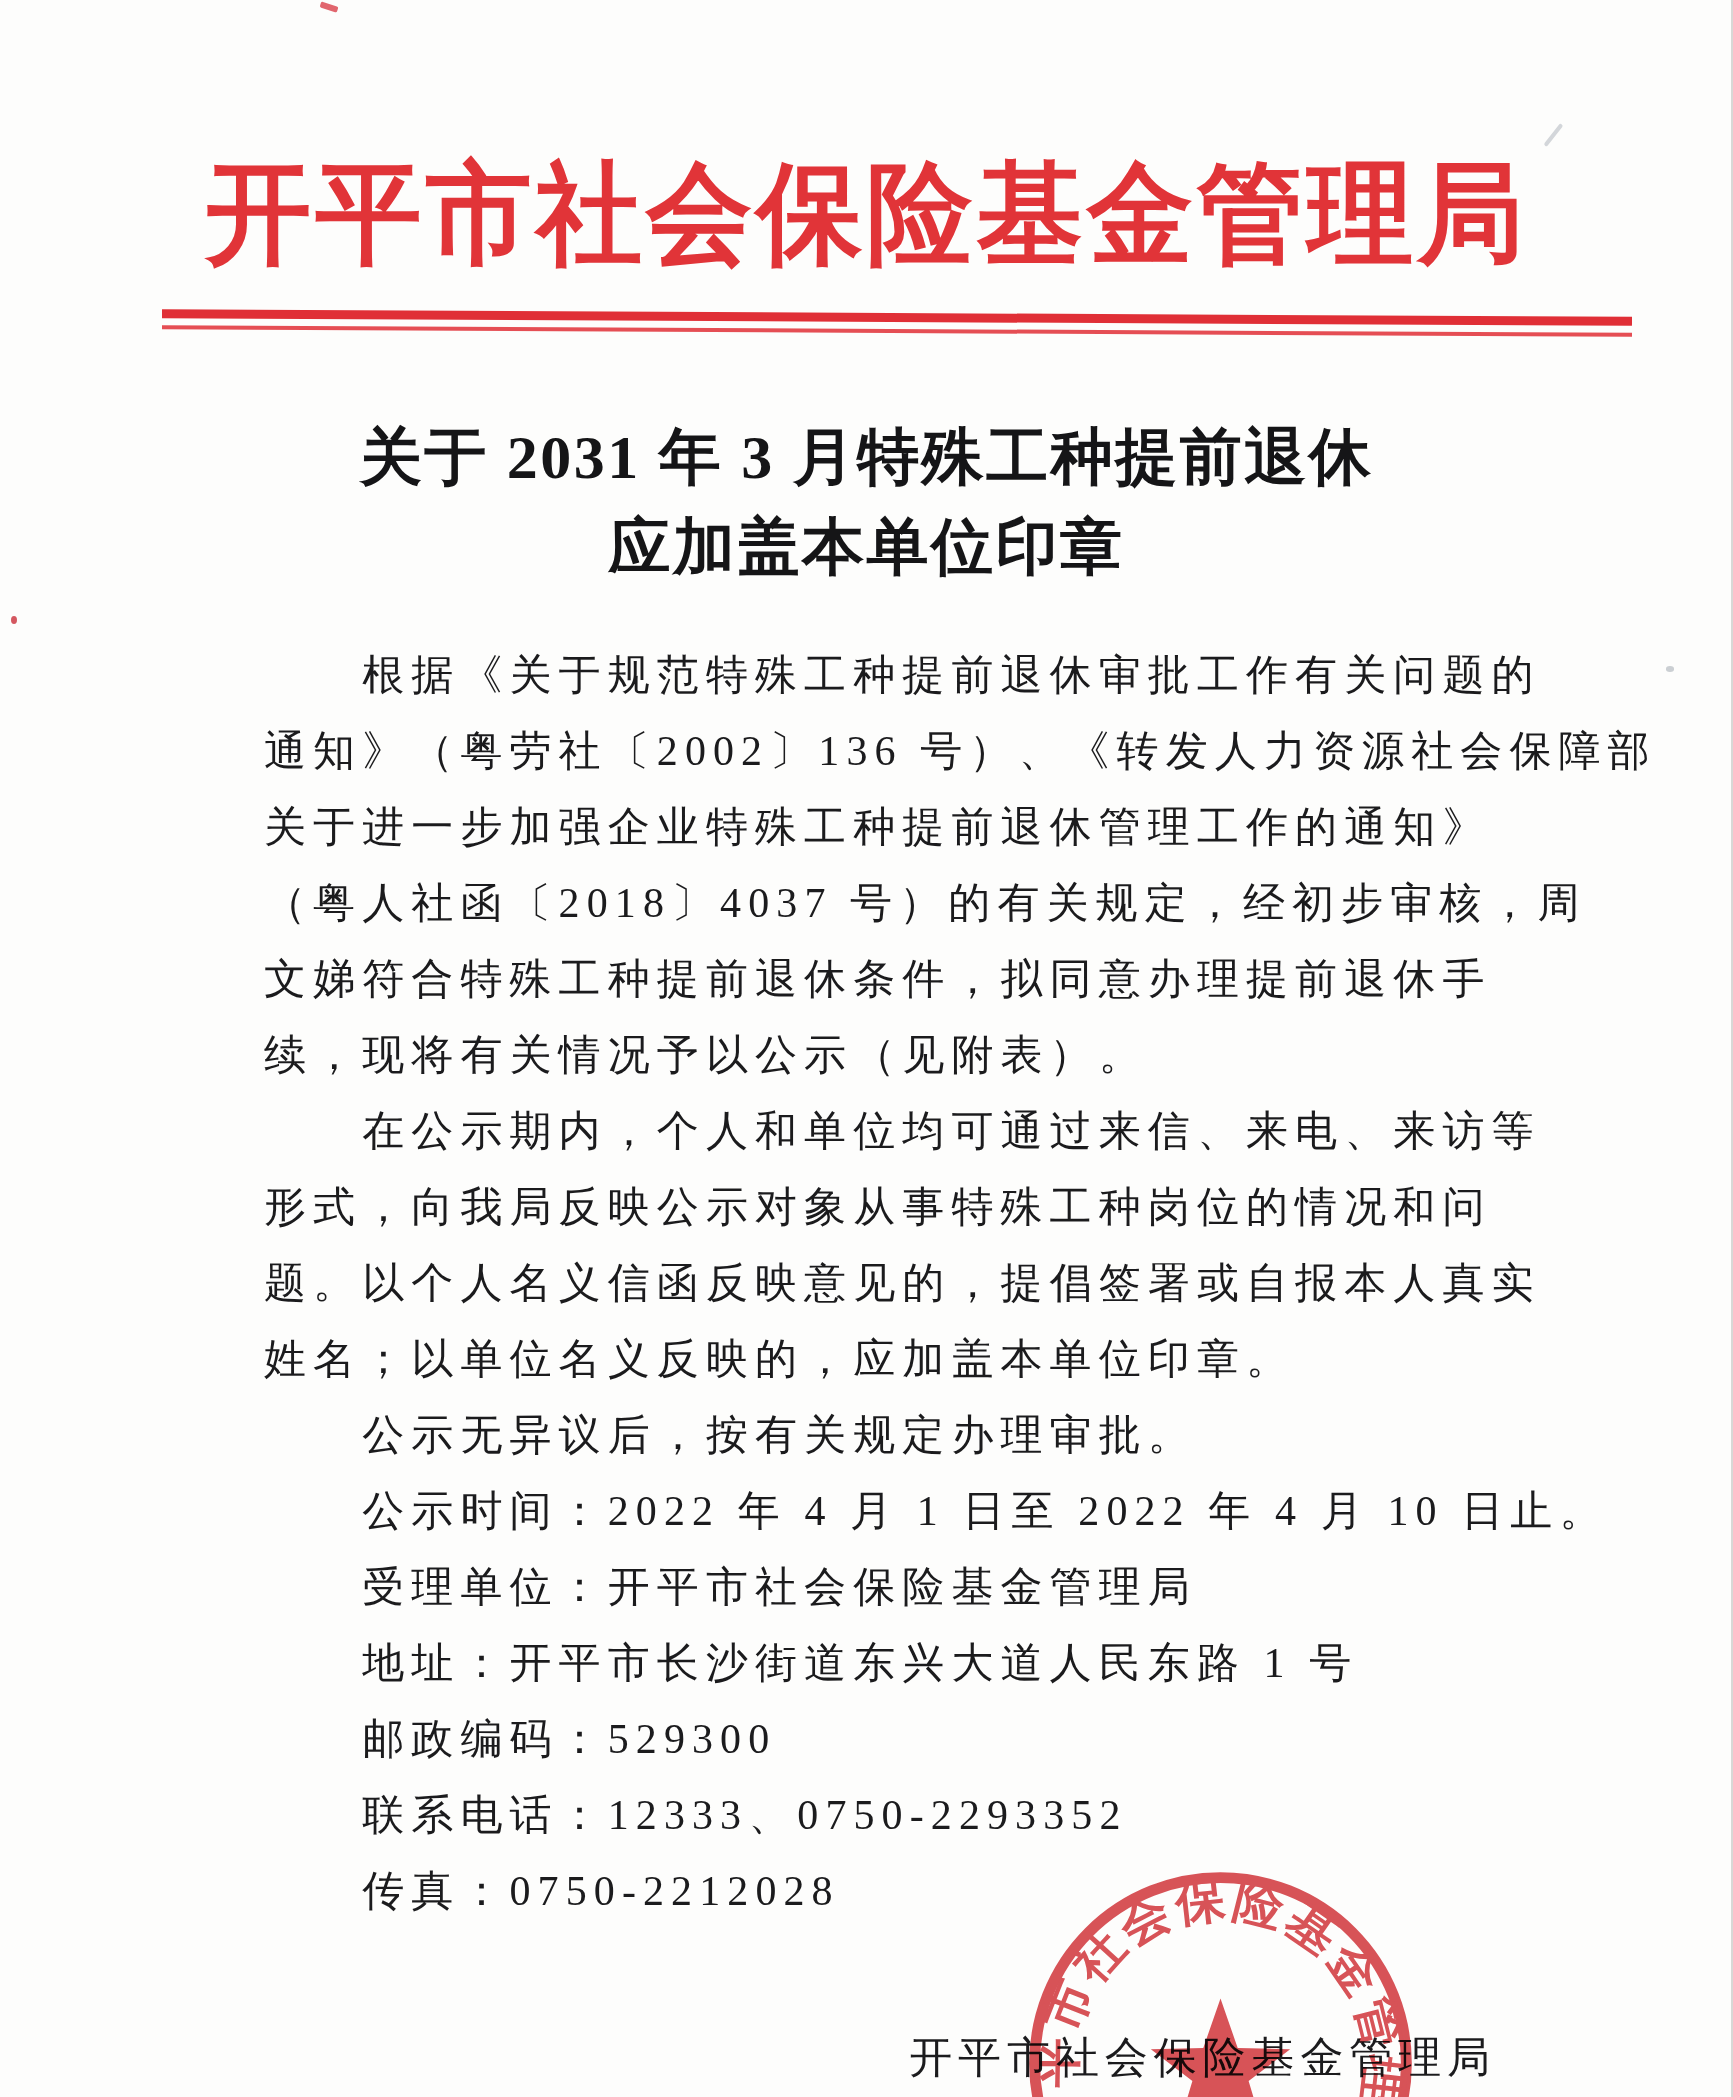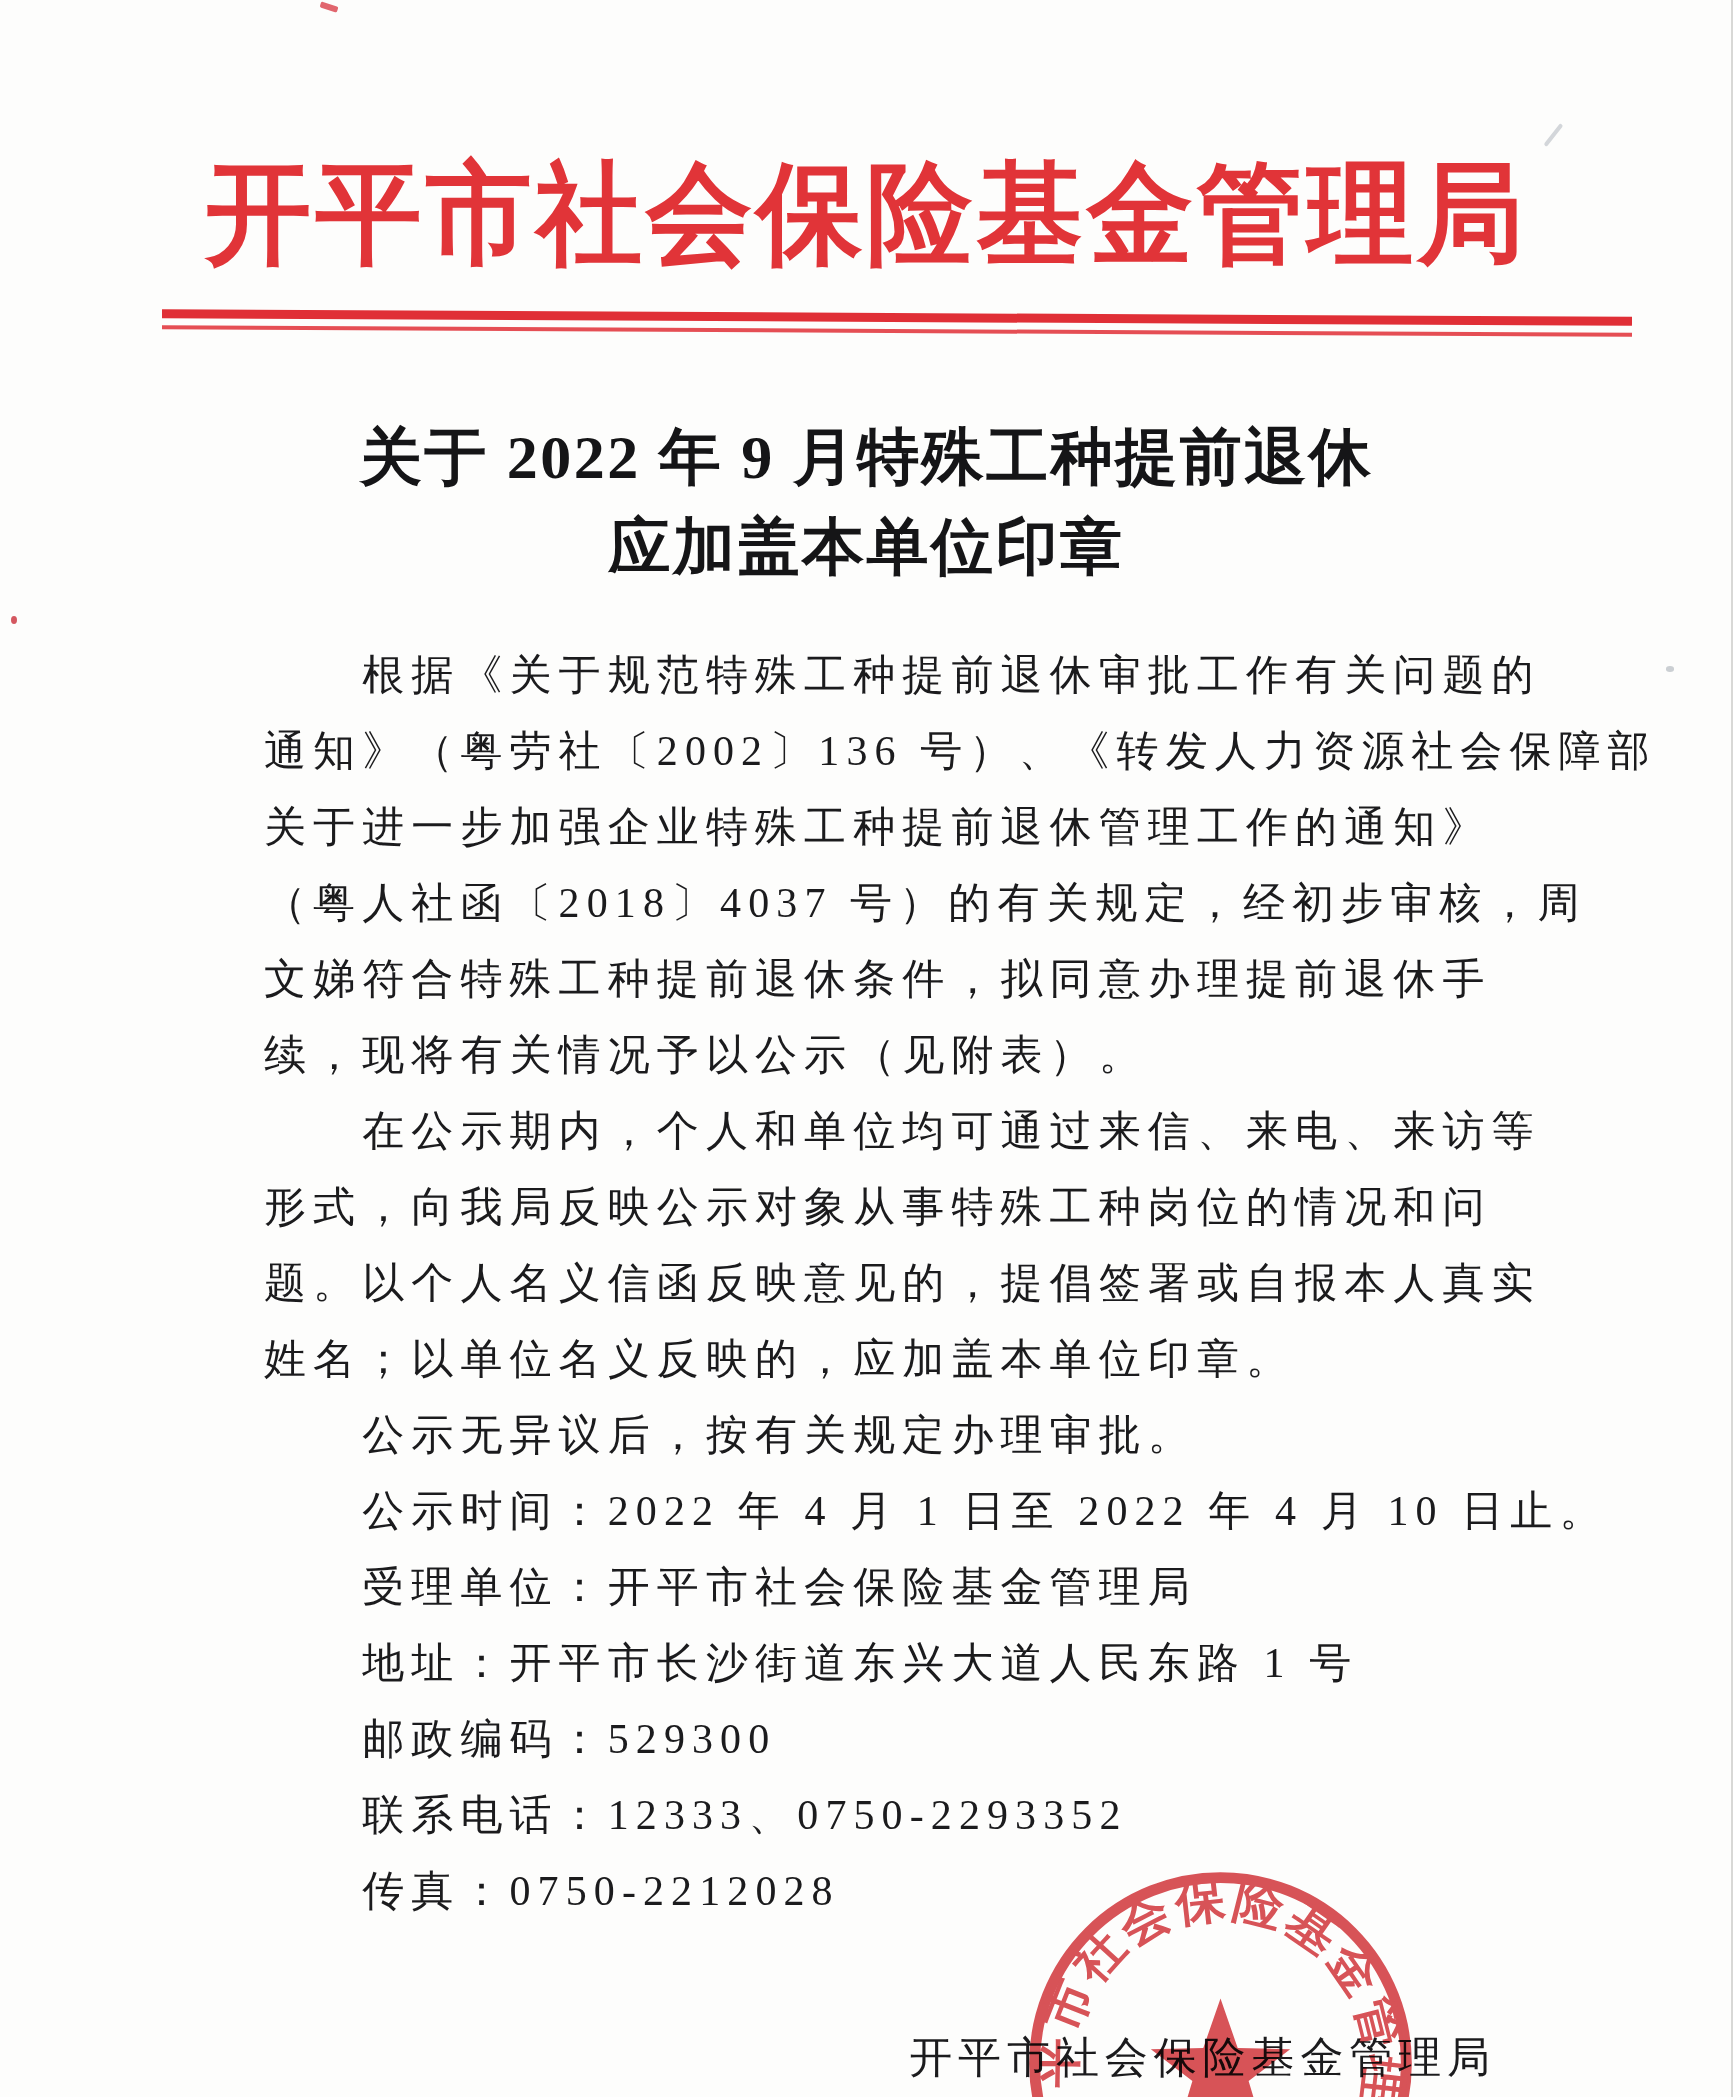--- a/index.html
+++ b/index.html
@@ -67,21 +67,21 @@
 <body>
 
 <div class="sheet">
 
   <div class="agency-head">开平市社会保险基金管理局</div>
 
   <div class="rule rule-top-thick"></div>
   <div class="rule rule-top-thin"></div>
 
   <div class="doc-title">
-    <div>关于 2022 年 9 月特殊工种提前退休</div>
+    <div>关于 2031 年 3 月特殊工种提前退休</div>
     <div>应加盖本单位印章</div>
   </div>
 
   <div class="body-text"><div class="body-line">　　根据《关于规范特殊工种提前退休审批工作有关问题的</div><div class="body-line">通知》（粤劳社〔2002〕136 号）、《转发人力资源社会保障部</div><div class="body-line">关于进一步加强企业特殊工种提前退休管理工作的通知》</div><div class="body-line">（粤人社函〔2018〕4037 号）的有关规定，经初步审核，周</div><div class="body-line">文娣符合特殊工种提前退休条件，拟同意办理提前退休手</div><div class="body-line">续，现将有关情况予以公示（见附表）。</div><div class="body-line">　　在公示期内，个人和单位均可通过来信、来电、来访等</div><div class="body-line">形式，向我局反映公示对象从事特殊工种岗位的情况和问</div><div class="body-line">题。以个人名义信函反映意见的，提倡签署或自报本人真实</div><div class="body-line">姓名；以单位名义反映的，应加盖本单位印章。</div><div class="body-line">　　公示无异议后，按有关规定办理审批。</div><div class="body-line">　　公示时间：2022 年 4 月 1 日至 2022 年 4 月 10 日止。</div><div class="body-line">　　受理单位：开平市社会保险基金管理局</div><div class="body-line">　　地址：开平市长沙街道东兴大道人民东路 1 号</div><div class="body-line">　　邮政编码：529300</div><div class="body-line">　　联系电话：12333、0750-2293352</div><div class="body-line">　　传真：0750-2212028</div></div>
 
   <div class="sig-agency">开平市社会保险基金管理局</div>
 
   <svg class="seal" viewBox="0 0 950 970" xmlns="http://www.w3.org/2000/svg">
     <circle cx="475" cy="485" r="443" fill="none" stroke="#d6444a" stroke-width="26"></circle>
     <polygon fill="#d6444a" points="475,330 516,448 641,451 542,527 578,647 475,575 372,647 408,527 309,451 434,448"></polygon>

